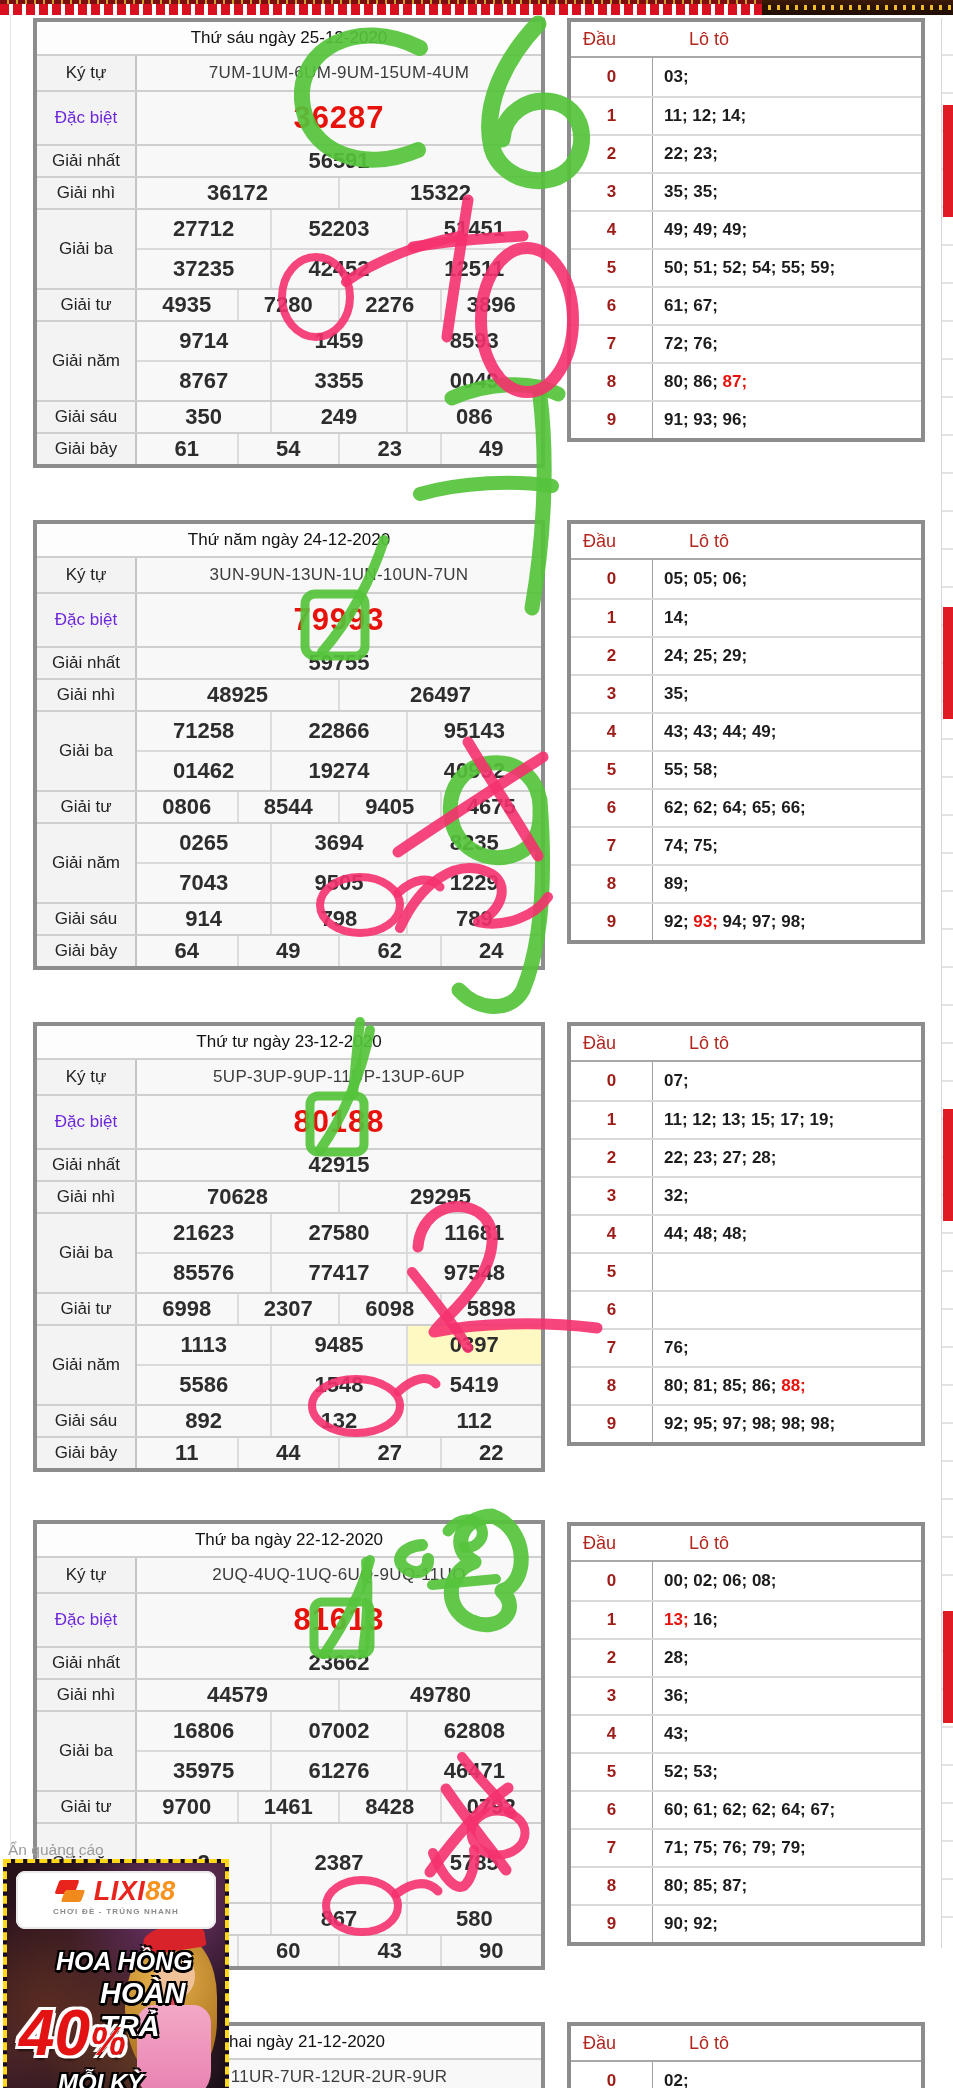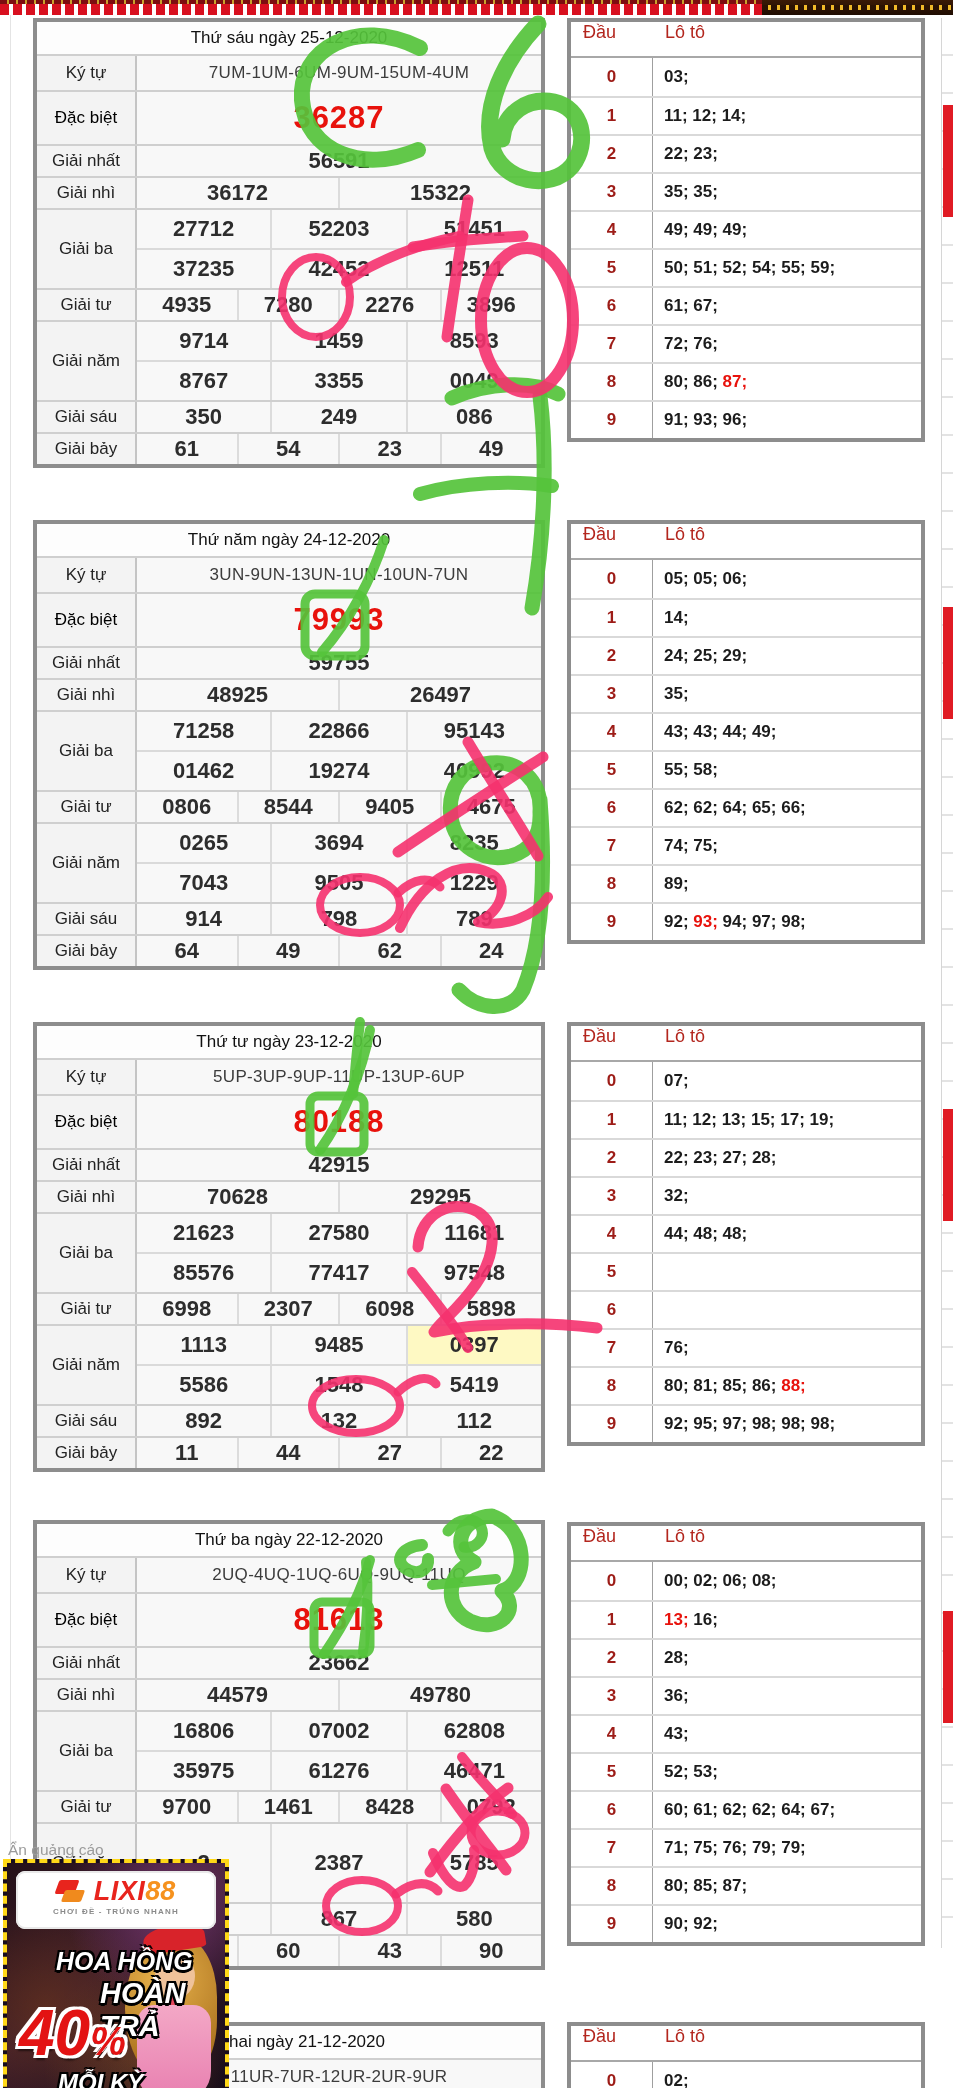--- a/index.html
+++ b/index.html
@@ -20,37 +20,37 @@
   
   .ltable{position:absolute;left:33px;width:512px;border:4px solid #8d8d8d;background:#fdfdfd;
           box-sizing:border-box;}
   .lt0{top:18px;} .lt1{top:520px;} .lt2{top:1022px;} .lt3{top:1520px;} .lt4{top:2022px;}
   .lt-h{height:32px;line-height:32px;text-align:center;font-size:17px;color:#111;
         background:#fdfdfd;box-sizing:border-box;}
   .lt-row{display:flex;border-top:2px solid #cfcfcf;box-sizing:border-box;}
   .h36{height:36px;} .h54{height:54px;} .h40{height:32px;} .h80{height:80px;}
   .lt-label{width:100px;flex:0 0 100px;display:flex;align-items:center;justify-content:center;
         font-size:17px;color:#232323;background:#f3f3f3;border-right:2px solid #c4c4c4;box-sizing:border-box;}
-  .lt-label.red{color:#000000;}
+  .lt-label.red{color:#6d28d9;}
   .lt-vals{flex:1;display:flex;box-sizing:border-box;}
   .lt-group{flex:1;display:flex;flex-direction:column;box-sizing:border-box;}
   .lt-subrow{flex:1;display:flex;box-sizing:border-box;}
   .lt-subrow + .lt-subrow{border-top:2px solid #dadada;}
   .lt-cell{flex:1;display:flex;align-items:center;justify-content:center;
         font-size:22px;font-weight:bold;color:#2d2d2d;background:#f8f8f8;
         border-left:2px solid #dcdcdc;box-sizing:border-box;}
   .lt-cell:first-child{border-left:none;}
   .kytu-cell{font-weight:normal;font-size:17px;color:#3c3c3c;letter-spacing:.3px;}
   .db-cell{color:#e8120c;font-size:31px;letter-spacing:1px;}
   .hl-cell{background:#fef9c3;}
 
   
   .rtable{position:absolute;left:567px;width:358px;border:4px solid #8d8d8d;background:#fff;box-sizing:border-box;}
   .rt0{top:18px;} .rt1{top:520px;} .rt2{top:1022px;} .rt3{top:1522px;} .rt4{top:2022px;}
-  .rt-h{height:36px;display:flex;border-bottom:2px solid #a8a8a8;box-sizing:border-box;}
+  .rt-h{height:36px;display:flex;align-items:center;border-bottom:2px solid #a8a8a8;box-sizing:border-box;gap:24px;}
   .rt-hd{width:82px;flex:0 0 82px;padding-left:12px;font-size:18px;color:#b3261e;box-sizing:border-box;}
   .rt-hl{flex:1;padding-left:12px;font-size:18px;color:#b3261e;}
   .rt-row{height:38px;display:flex;align-items:center;box-sizing:border-box;}
   .rt-row + .rt-row{border-top:2px solid #d9d9d9;}
   .rt-d{width:82px;flex:0 0 82px;align-self:stretch;display:flex;align-items:center;justify-content:center;
         font-size:17px;font-weight:bold;color:#9d1c17;border-right:1px solid #9f9f9f;box-sizing:border-box;}
   .rt-v{flex:1;padding-left:11px;font-size:17px;font-weight:bold;color:#1c1c1c;white-space:nowrap;}
   .rt-v .red{color:#e8120c;}
 
   

